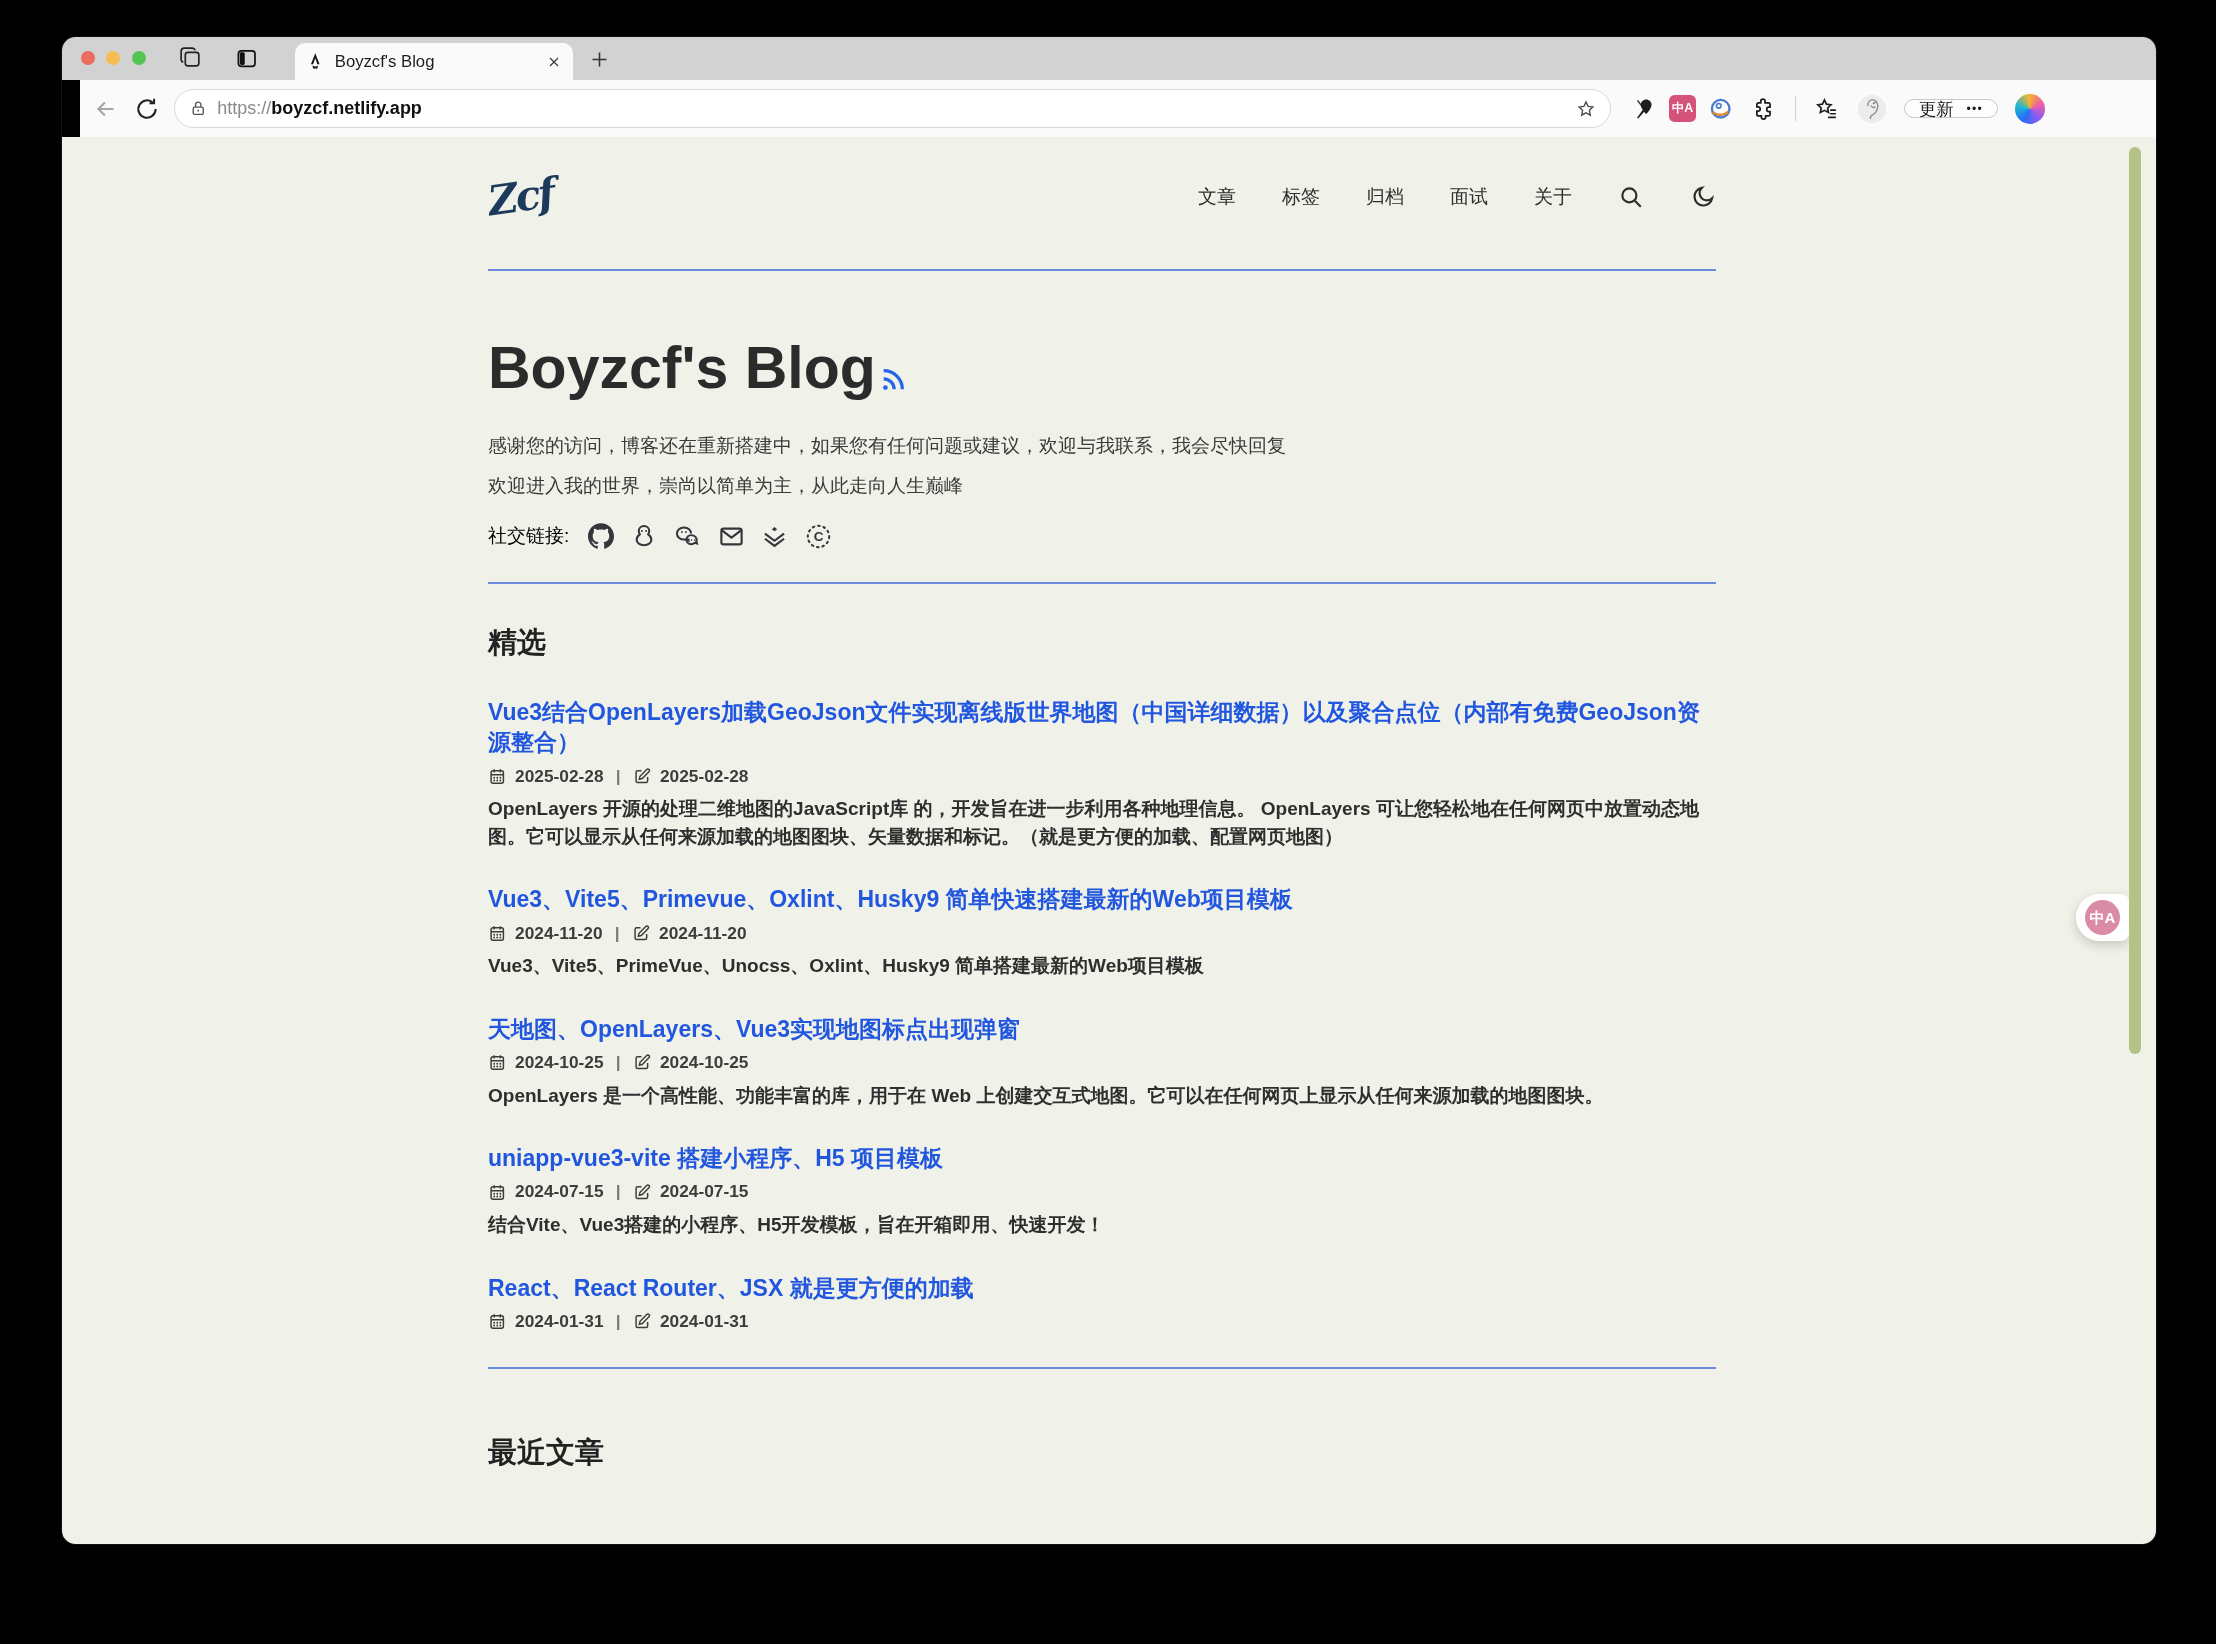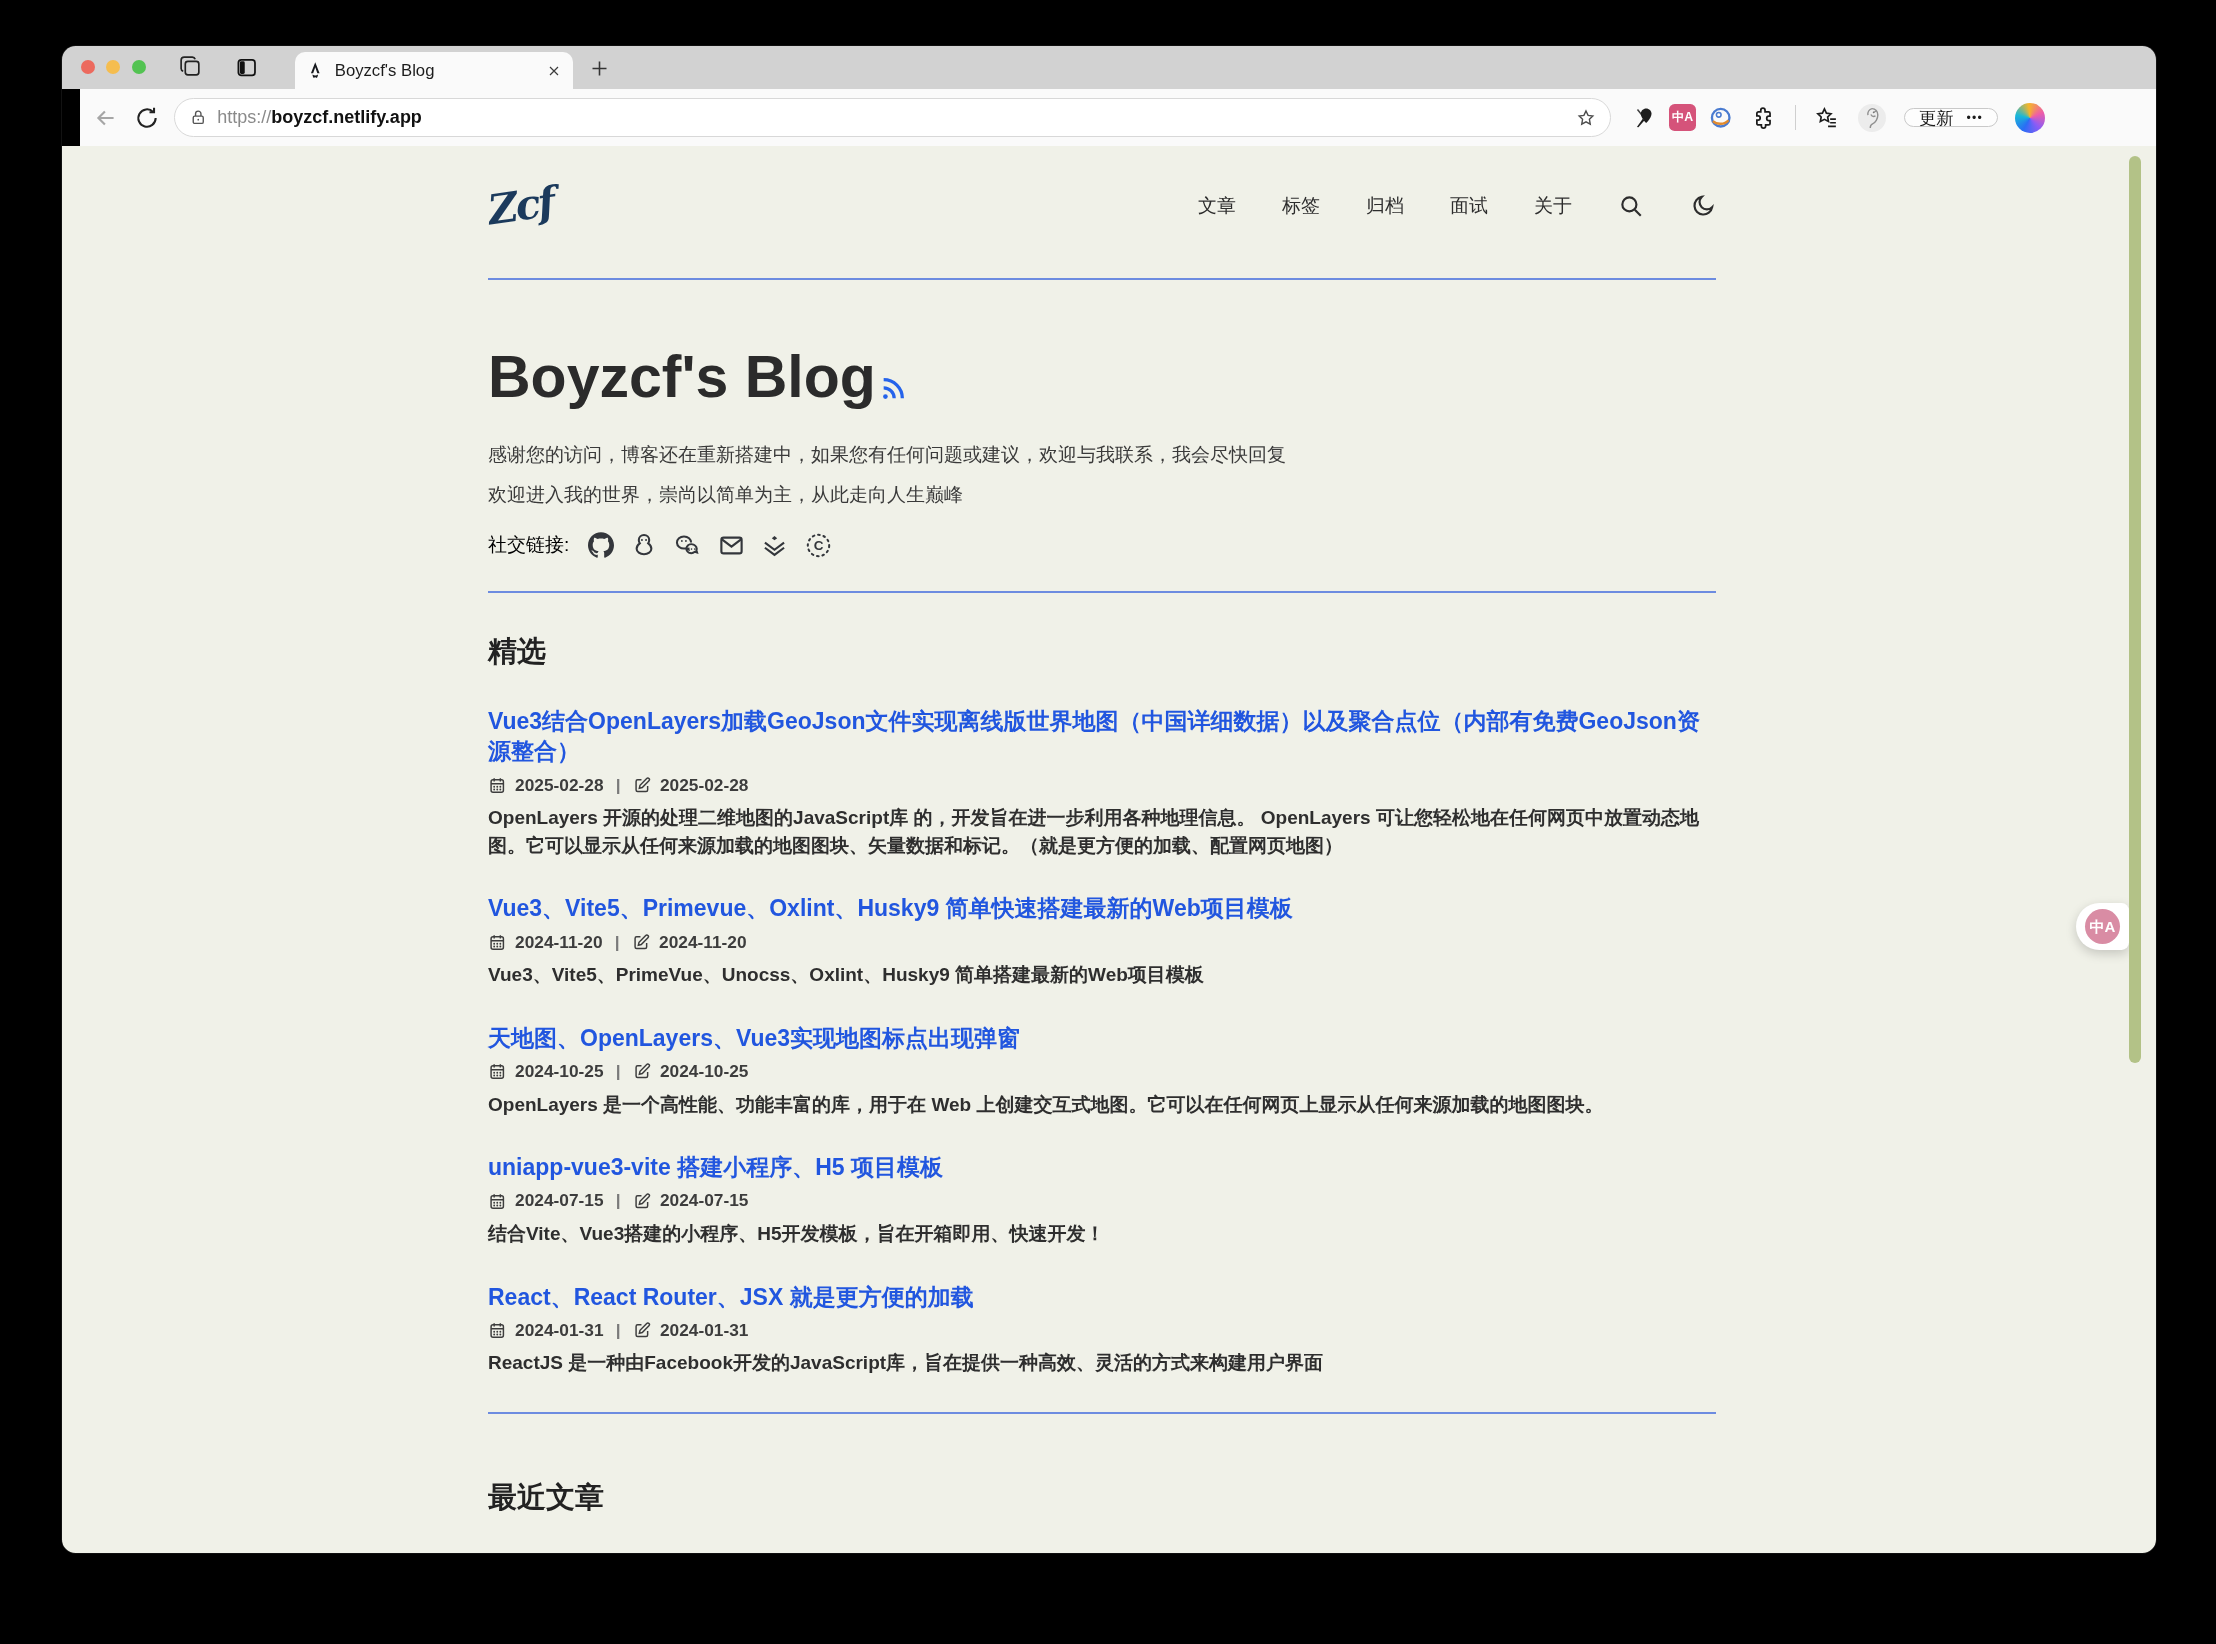--- a/index.html
+++ b/index.html
@@ -1,20 +1,20 @@
 <!DOCTYPE html>
 <html style="font-size:10px"><head>
 <meta charset="utf-8">
 <style>
   html,body{margin:0;padding:0;background:#000;}
   *{box-sizing:border-box;font-family:"Liberation Sans","DejaVu Sans",sans-serif;}
   .stage{position:relative;width:2216px;height:1644px;background:#000;overflow:hidden;}
 
   
-  .window{position:absolute;left:62px;top:46px;width:2094px;height:1507px;
+  .window{position:absolute;left:62px;top:37px;width:2094px;height:1507px;
     border-radius:13.6px;overflow:hidden;display:flex;flex-direction:column;
     box-shadow:0 0 0 0.6px rgba(255,255,255,.12),0 18.5px 49px rgba(0,0,0,.6);justify-content:space-between;}
 
   .tabstrip{height:43px;background:#d2d2d2;display:flex;align-items:flex-end;flex:0 0 auto;}
   .lights{display:flex;gap:11.7px;align-items:center;margin:0 0 15px 18.5px;}
   .light{width:14px;height:14px;border-radius:50%;}
   .light.red{background:#ec6a5e;}
   .light.yellow{background:#f5bd4f;}
   .light.green{background:#53c352;}
   .strip-icon{margin:0 0 10px 32px;display:flex;align-items:center;color:#222;}
@@ -382,21 +382,20 @@
                   <path d="M8 14h.01M12 14h.01M16 14h.01M8 17.5h.01M12 17.5h.01M16 17.5h.01" stroke-linecap="round" stroke-width="2.4"></path>
                 </svg>
               <span>2024-01-31</span>
               <span class="sep">|</span>
               <svg width="18.5" height="18.5" viewBox="0 0 24 24" fill="none" stroke="#3d3d3d" stroke-width="1.9">
                   <path d="M11 5H6a2 2 0 0 0-2 2v11a2 2 0 0 0 2 2h11a2 2 0 0 0 2-2v-5"></path>
                   <path d="M17.8 3.2a2 2 0 0 1 2.9 2.9L12 15l-3.8.9.9-3.8z"></path>
                 </svg>
               <span>2024-01-31</span>
             </div>
-            <p class="post-desc">ReactJS 是一种由Facebook开发的JavaScript库，旨在提供一种高效、灵活的方式来构建用户界面</p>
           </article>
 
         </div>
 
         <hr class="hr-blue" style="margin-top:30px;">
 
         <h2 class="section-h recent-h">最近文章</h2>
 
       </div>
 

